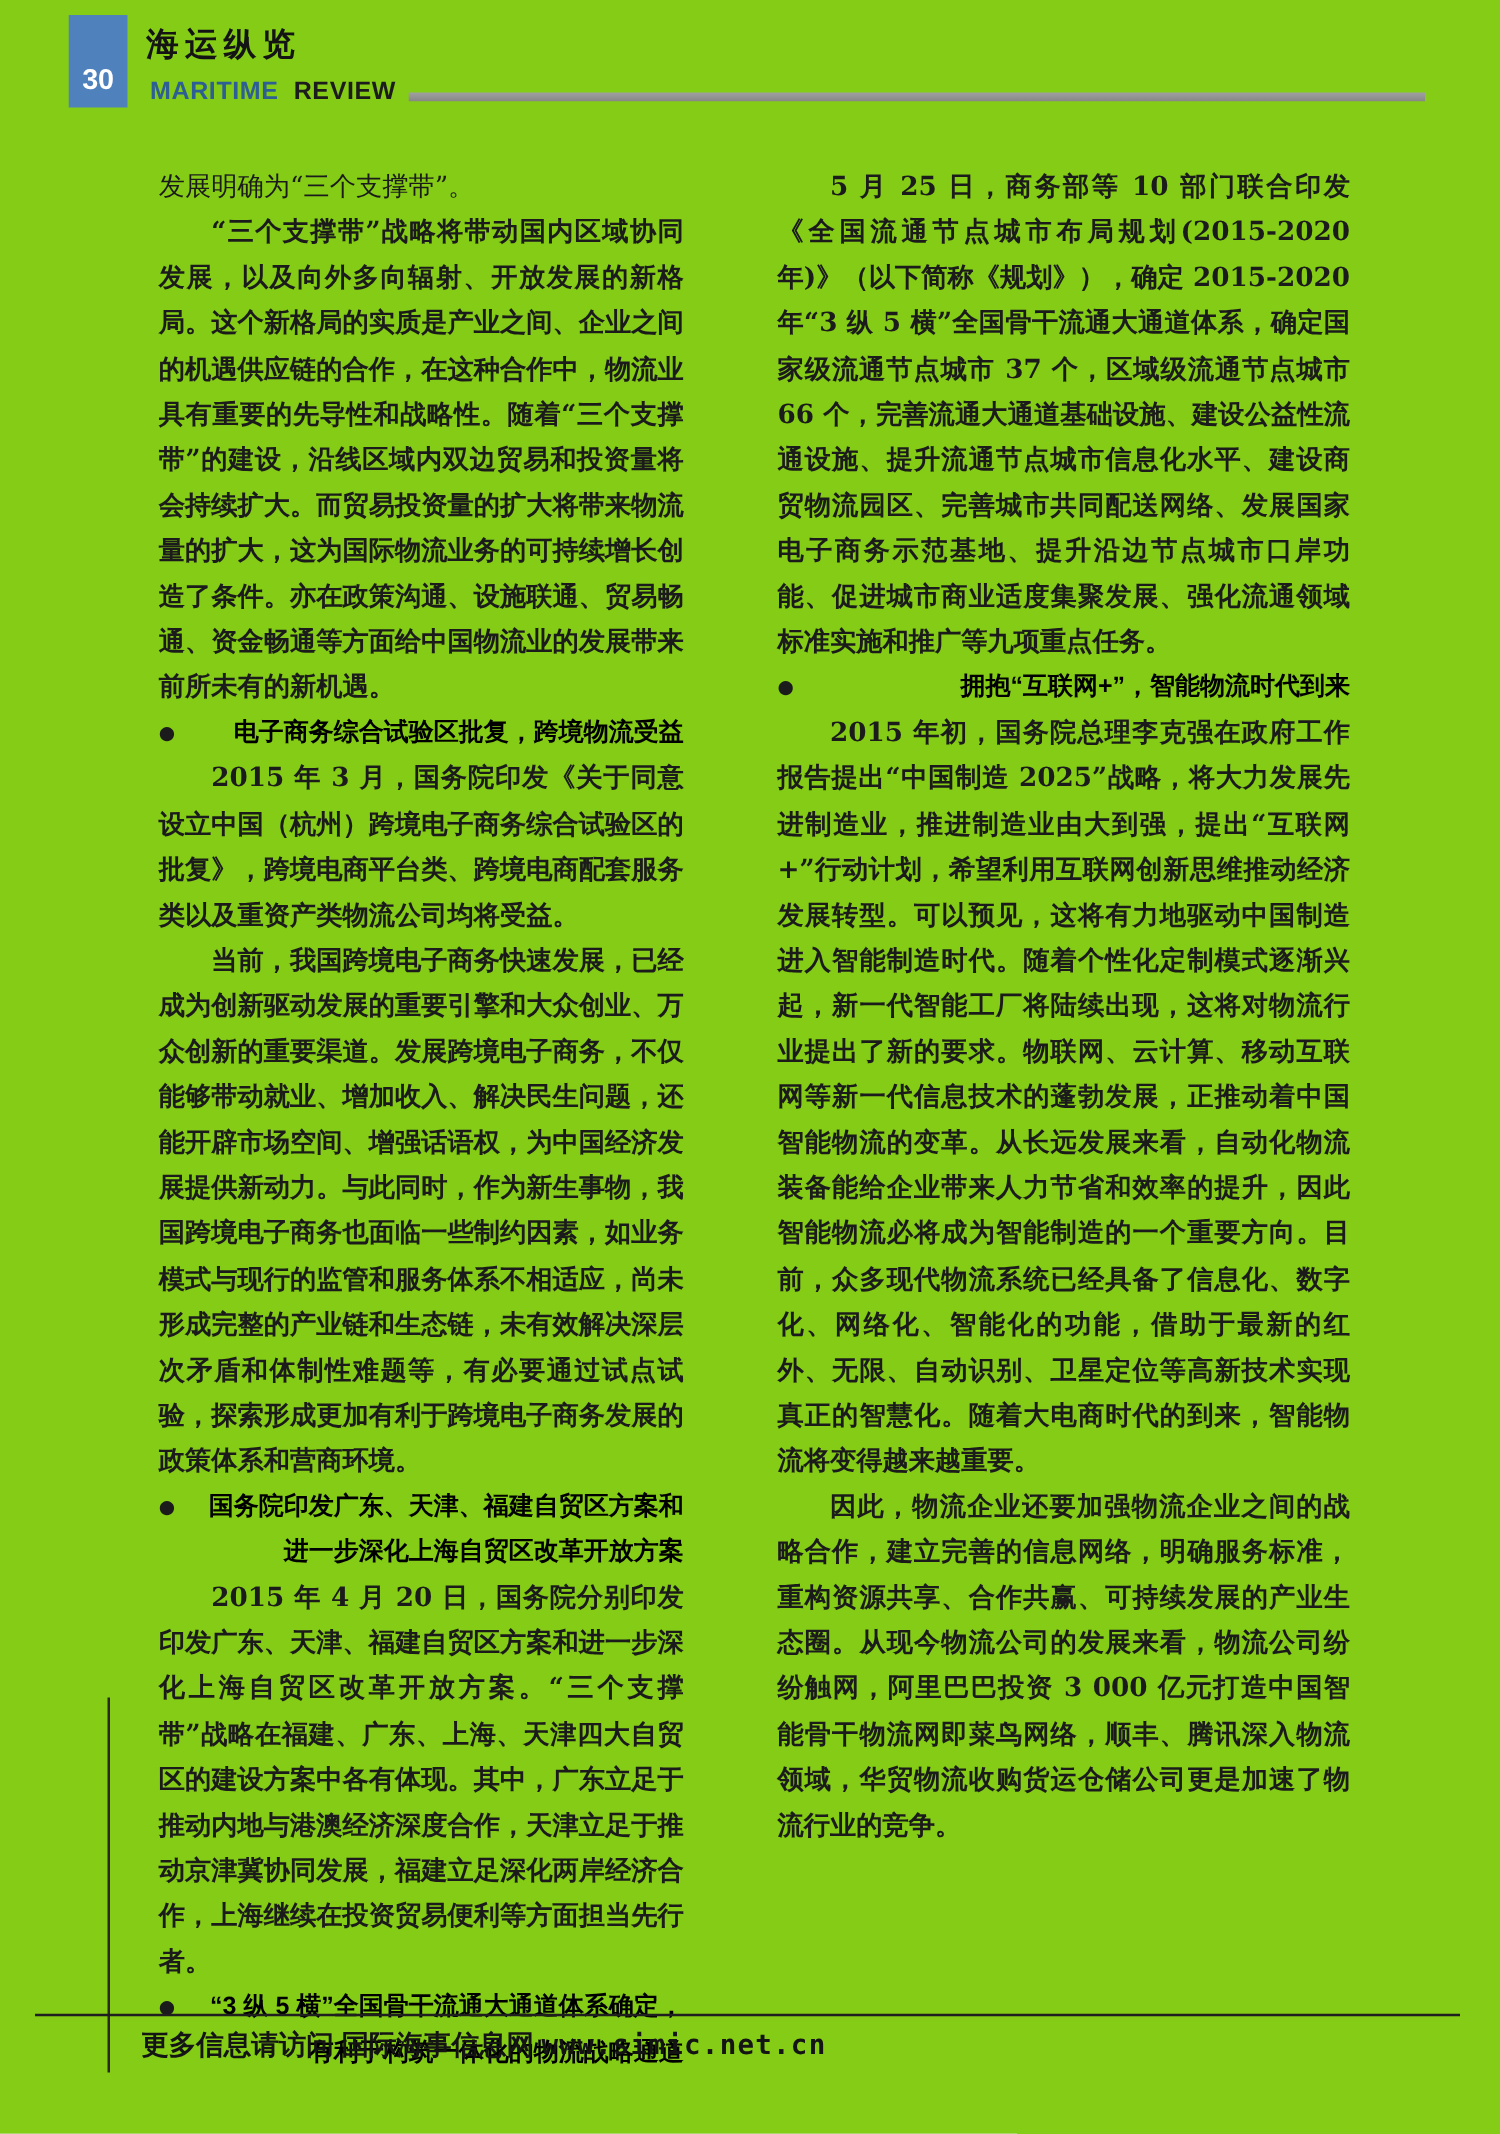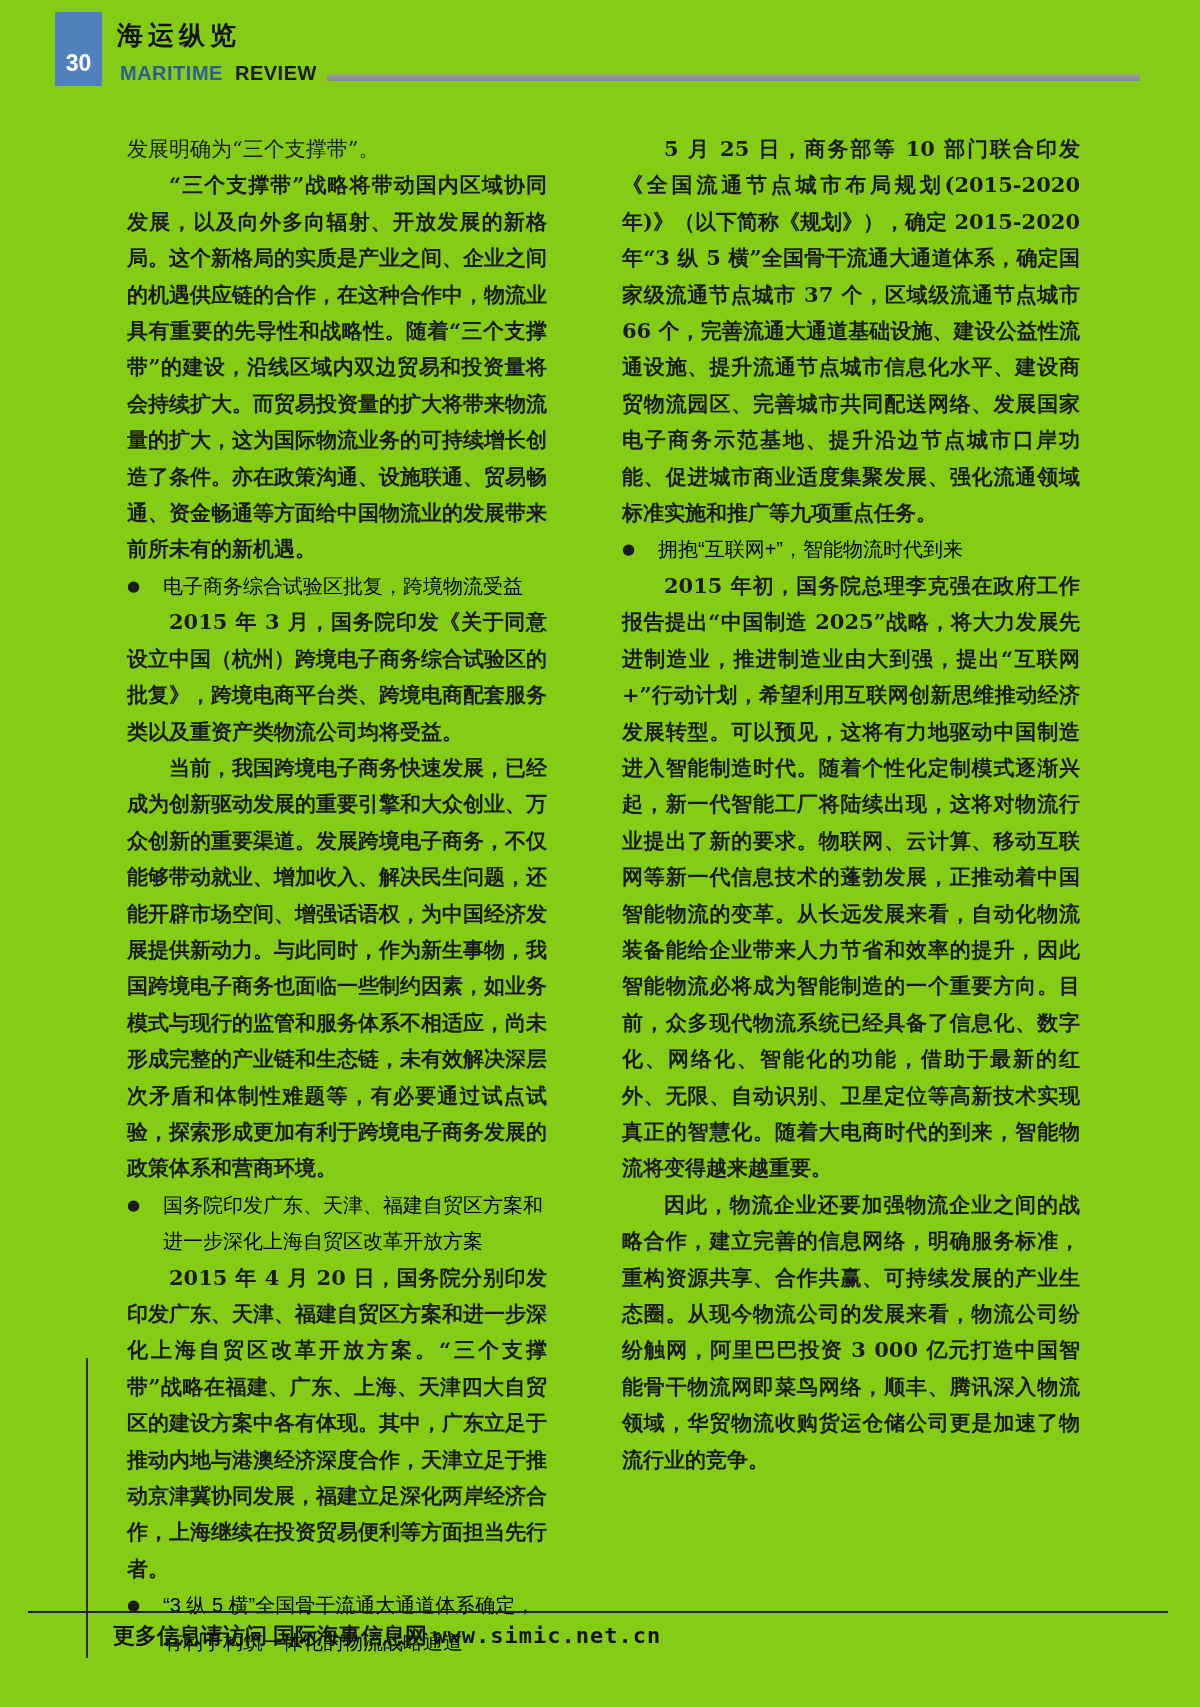--- a/index.html
+++ b/index.html
@@ -43,21 +43,21 @@
   }
   .col-left  { left:127px; width:420px; }
   .col-right { left:622px; width:458px; }
   .para { text-indent:2em;font-weight:bold; }
   .bullet-item { display:flex; }
   .bullet-item .marker {
     flex:none; width:36px; font-size:15px; line-height:36.4px;
   }
   .bullet-item .btext {
     flex:1; font-family:"Liberation Sans","DejaVu Sans",sans-serif;
-    font-weight:normal; font-size:20px; color:#000000; text-align:left;
+    font-weight:bold; font-size:20px; color:#000000; text-align:right;
   }
   .byline {
     text-align:right; padding-right:36px; font-size:19.5px; margin-top:1px;
   }
 
   
   .refs { position:absolute; left:127px; top:1392px; width:995px; }
   .refs-heading {
     font-family:"Liberation Sans","DejaVu Sans",sans-serif;
     font-weight:bold; font-size:20px; color:#000;

